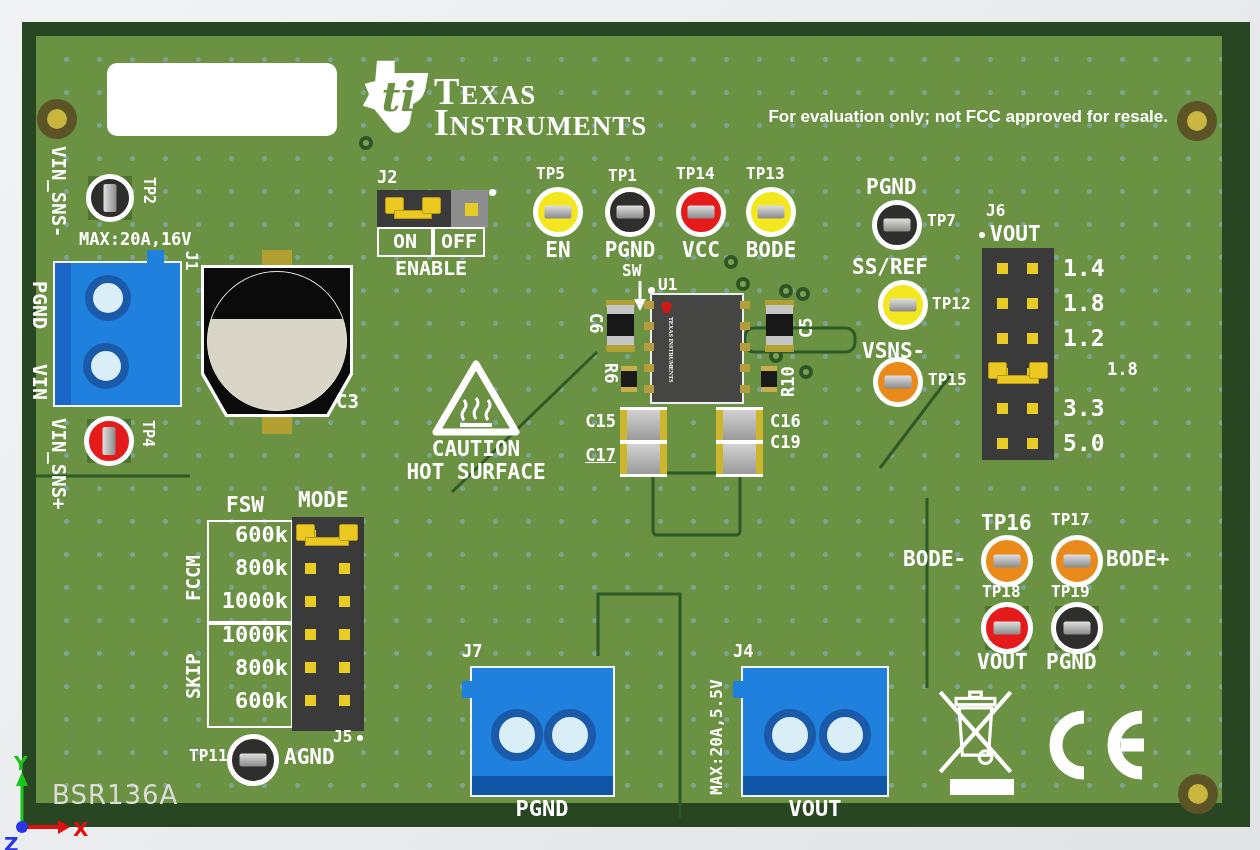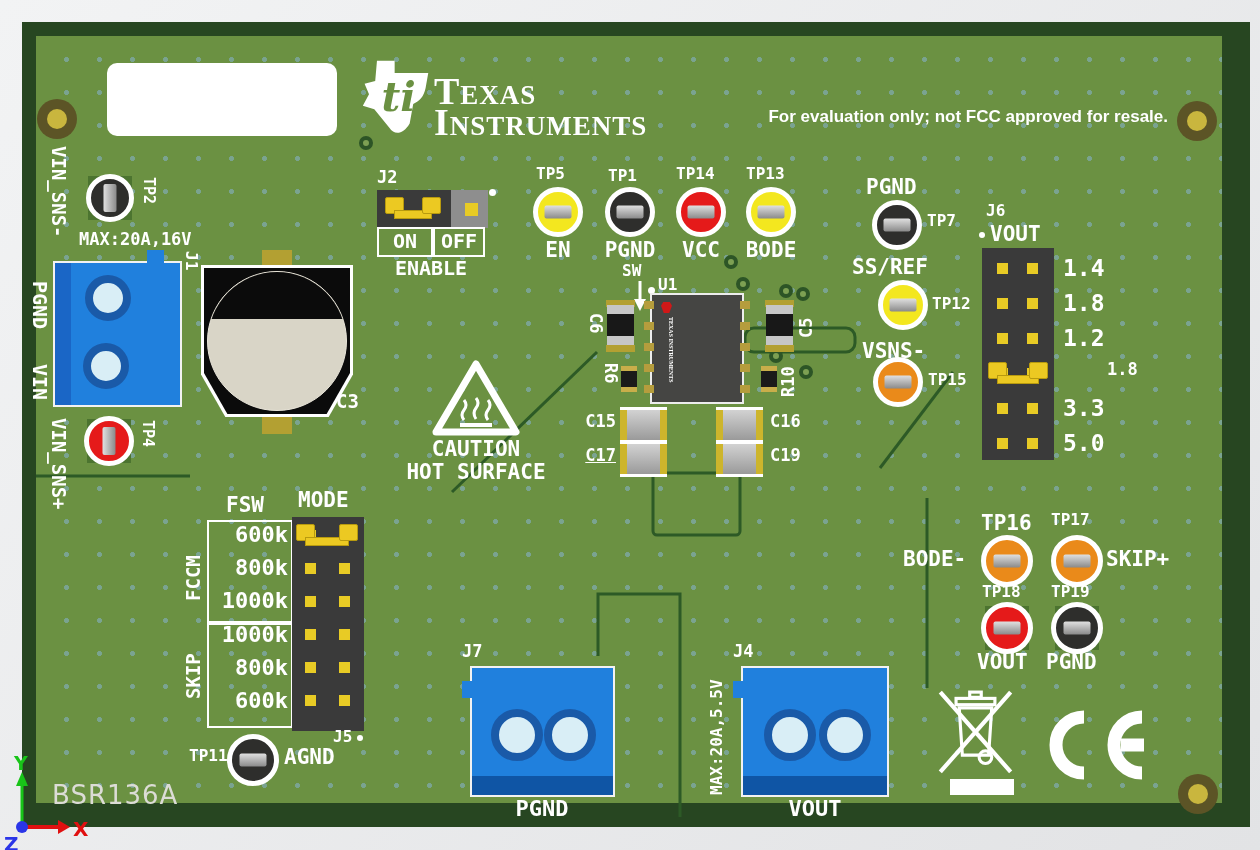--- a/index.html
+++ b/index.html
@@ -238,21 +238,21 @@
   <div class="res" style="left:761px;top:366px;width:16px;height:26px;"></div>
   <div class="silk rotm90" style="left:780px;top:397px;font-size:17px;">R10</div>
 
   <div class="bigcap" style="left:620px;top:410px;"></div>
   <div class="bigcap" style="left:620px;top:444px;"></div>
   <div class="bigcap" style="left:716px;top:410px;"></div>
   <div class="bigcap" style="left:716px;top:444px;"></div>
   <div class="silk rgt" style="left:578px;top:413px;width:38px;font-size:17px;">C15</div>
   <div class="silk rgt" style="left:578px;top:447px;width:38px;font-size:17px;text-decoration:underline;">C17</div>
   <div class="silk" style="left:770px;top:413px;font-size:17px;">C16</div>
-  <div class="silk" style="left:770px;top:447px;font-size:17px;">C19</div>
+  <div class="silk" style="left:770px;top:434px;font-size:17px;">C19</div>
 
   <svg class="abs" style="left:430px;top:358px;width:92px;height:82px;" viewBox="0 0 92 82">
     <path d="M46,6 L86,74 L6,74 Z" fill="none" stroke="#fff" stroke-width="7" stroke-linejoin="round"></path>
     <path d="M34,42 q4,5 0,10 q-4,5 0,10" fill="none" stroke="#fff" stroke-width="3"></path>
     <path d="M46,40 q4,5 0,10 q-4,5 0,11" fill="none" stroke="#fff" stroke-width="3"></path>
     <path d="M58,42 q4,5 0,10 q-4,5 0,10" fill="none" stroke="#fff" stroke-width="3"></path>
     <path d="M30,67 L62,67" stroke="#fff" stroke-width="4"></path>
   </svg>
   <div class="silk ctr" style="left:398px;top:438px;width:156px;font-size:21px;">CAUTION</div>
   <div class="silk ctr" style="left:390px;top:461px;width:172px;font-size:21px;">HOT SURFACE</div>
@@ -305,21 +305,21 @@
 
   <div class="silk" style="left:981px;top:512px;font-size:21px;">TP16</div>
   <div class="silk" style="left:1051px;top:512px;font-size:16px;">TP17</div>
   <div class="silk" style="left:903px;top:548px;font-size:21px;">BODE-</div>
   <div class="tp orange" style="left:981px;top:535px;width:52px;height:52px;">
       <div class="slot"></div>
     </div>
   <div class="tp orange" style="left:1051px;top:535px;width:52px;height:52px;">
       <div class="slot"></div>
     </div>
-  <div class="silk" style="left:1106px;top:548px;font-size:21px;">SKIP+</div>
+  <div class="silk" style="left:1106px;top:548px;font-size:21px;">BODE+</div>
   <div class="silk" style="left:982px;top:584px;font-size:16px;">TP18</div>
   <div class="silk" style="left:1051px;top:584px;font-size:16px;">TP19</div>
   <div class="pad" style="left:985px;top:606px;width:44px;height:44px;"></div>
   <div class="pad" style="left:1055px;top:606px;width:44px;height:44px;"></div>
   <div class="tp red" style="left:981px;top:602px;width:52px;height:52px;">
       <div class="slot"></div>
     </div>
   <div class="tp black" style="left:1051px;top:602px;width:52px;height:52px;">
       <div class="slot"></div>
     </div>

